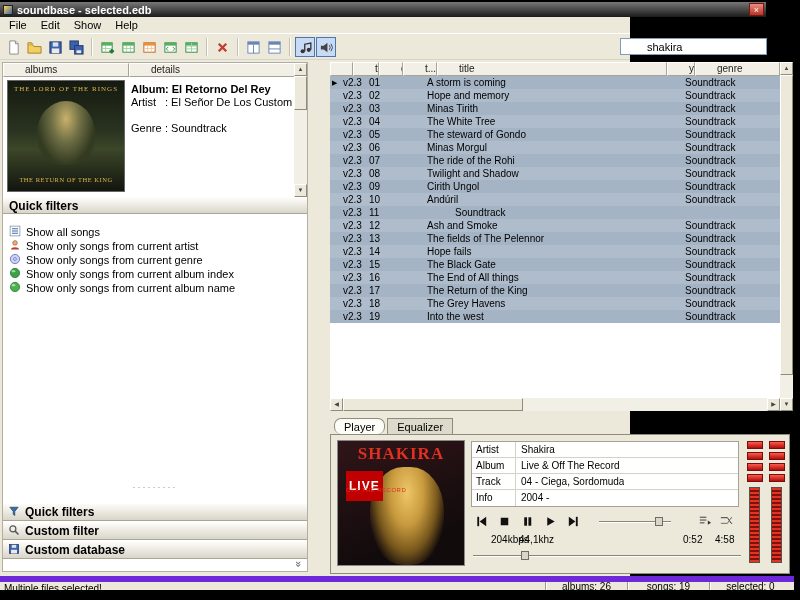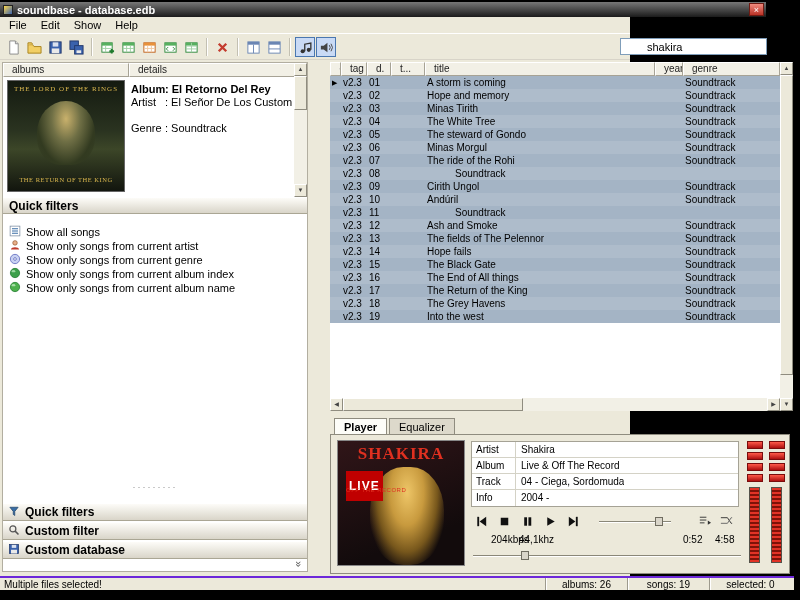--- a/index.html
+++ b/index.html
@@ -28,21 +28,21 @@
   .tb-icons { position:absolute; left:3px; top:3px; display:flex; align-items:center; }
   .tb-btn { width:20px; height:20px; border:1px solid transparent; background:transparent;
     display:flex; align-items:center; justify-content:center; padding:0; margin-right:1px; }
   .tb-btn.pressed { background:#c9daf5; border:1px solid #4a77b0; }
   .tb-sep { width:2px; height:18px; margin:0 4px; border-left:1px solid #c3c0b2; border-right:1px solid #fff; }
   .search { position:absolute; left:620px; top:4px; width:147px; height:17px;
     border:1px solid #7f9db9; font-size:11px; padding:0 4px 0 26px; font-family:"Liberation Sans",sans-serif; }
 
   
   .hdr, .th { background:#f2f0e6; border:1px solid; border-color:#fff #a7a395 #a7a395 #fff;
-    font-size:10px; color:#222; line-height:12px; padding-left:8px; overflow:hidden; white-space:nowrap; }
+    font-size:10px; color:#222; line-height:12px; padding-left:21px; overflow:hidden; white-space:nowrap; }
   .sb-btn { display:block; width:13px; height:13px; background:#ece9da; border:1px solid;
     border-color:#fff #8f8c7f #8f8c7f #fff; font-size:6px; line-height:11px; text-align:center; color:#444; }
 
   
   .left-panel { position:absolute; left:2px; top:45px; width:306px; height:510px;
     background:#fff; border:1px solid #b2aea0; }
   .hdr-albums { position:absolute; left:0; top:0; width:126px; height:14px; }
   .hdr-details { position:absolute; left:126px; top:0; width:166px; height:14px; }
   .vsb { position:absolute; left:291px; top:0; width:13px; height:134px; background:#f2f0e6; }
   .vsb .sb-thumb-v { position:absolute; left:0; top:13px; width:13px; height:34px; background:#ece9da;
@@ -98,21 +98,21 @@
   .vscroll { position:absolute; left:780px; top:45px; width:13px; height:349px; background:#f2f0e6; }
   .vscroll .sb-btn { position:absolute; top:0; }
   .vscroll .sb-btn.bottom { top:auto; bottom:0; }
   .vthumb { position:absolute; left:0; top:13px; width:13px; height:300px; background:#ece9da;
     border:1px solid; border-color:#fff #8f8c7f #8f8c7f #fff; }
 
   
   .tabs { position:absolute; left:334px; top:401px; height:16px; display:flex; }
   .tab { padding:1px 9px 0; border:1px solid #8f8c7f; border-bottom:none; background:#ddd9cb;
     margin-right:2px; line-height:14px; font-size:11px; }
-  .tab.active { background:#fdfdf8; position:relative; top:0; font-weight:bold; }
+  .tab.active { background:#fdfdf8; position:relative; top:0; font-weight:normal;border-radius:7px; }
   .player { position:absolute; left:330px; top:417px; width:460px; height:140px; background:#ece9da;
     border:1px solid #8f8c7f; }
   .shak { position:absolute; left:6px; top:5px; width:128px; height:126px; border:1px solid #888;
     background:linear-gradient(160deg,#301518,#120b0c 75%); overflow:hidden; }
   .shak-name { position:absolute; top:3px; width:100%; text-align:center; color:#e03020;
     font-family:"Liberation Serif",serif; font-weight:bold; font-size:17px; letter-spacing:1px; }
   .shak-hair { position:absolute; left:32px; top:26px; width:74px; height:98px; border-radius:45%;
     background:radial-gradient(ellipse at 50% 26%, #eec668 0%, #c89a3e 32%, #77571c 58%, rgba(30,15,10,0) 78%); }
   .shak-live { position:absolute; left:8px; top:30px; background:#c00000; color:#fff; font-weight:bold;
     font-size:12px; line-height:14px; padding:8px 3px; letter-spacing:1px; }
@@ -141,33 +141,33 @@
     border:1px solid #6f6c60; }
   .meters { position:absolute; left:414px; top:4px; width:44px; height:132px; }
   .blocks { position:absolute; left:2px; top:2px; display:grid; grid-template-columns:16px 16px; gap:3px 6px; }
   .blk { width:16px; height:8px; background:linear-gradient(#ff5a4a,#ad0f0f); border:1px solid #7a0c0c; }
   .mbar { position:absolute; top:48px; width:11px; height:76px; border:1px solid #55524a;
     background:repeating-linear-gradient(to bottom,#e23326 0 2px,#7e1208 2px 4px); }
   .m1 { left:4px; } .m2 { left:26px; }
 
   
   .statusbar { position:absolute; left:0; top:559px; width:794px; height:14px; background:#ece9da;
-    border-top:2px solid #6d28d9; font-size:10px; }
+    border-top:6px solid #6d28d9; font-size:10px; }
   .sb-left { position:absolute; left:4px; top:1px; line-height:12px; }
   .segs { position:absolute; left:545px; top:0; bottom:0; display:flex; }
   .seg { width:82px; border-left:1px solid #9d9a8d; box-shadow:inset 1px 0 0 #fff;
     display:flex; align-items:center; justify-content:center; }
 </style>
 </head>
 <body>
 
 <div id="screen">
   <div class="titlebar">
     <span class="app-icon"></span>
-    <span class="title">soundbase - database.edb</span>
+    <span class="title">soundbase - selected.edb</span>
     <button class="close-btn">×</button>
   </div>
 
   <div class="window">
     <div class="menubar">
         <span class="menu-item">File</span>
         <span class="menu-item">Edit</span>
         <span class="menu-item">Show</span>
         <span class="menu-item">Help</span>
       </div>
@@ -448,20 +448,21 @@
           <span class="c col-t"></span>
           <span class="c col-title">The ride of the Rohi</span>
           <span class="c col-year"></span>
           <span class="c col-genre">Soundtrack</span>
         </div>
         <div class="trow odd">
           <span class="c col-marker row-marker"></span>
           <span class="c col-tag">v2.3</span>
           <span class="c col-no">08</span>
           <span class="c col-t"></span>
+          <span class="c col-title">Twilight and Shadow</span>
           <span class="c col-year"></span>
           <span class="c col-genre">Soundtrack</span>
         </div>
         <div class="trow even">
           <span class="c col-marker row-marker"></span>
           <span class="c col-tag">v2.3</span>
           <span class="c col-no">09</span>
           <span class="c col-t"></span>
           <span class="c col-title">Cirith Ungol</span>
           <span class="c col-year"></span>

